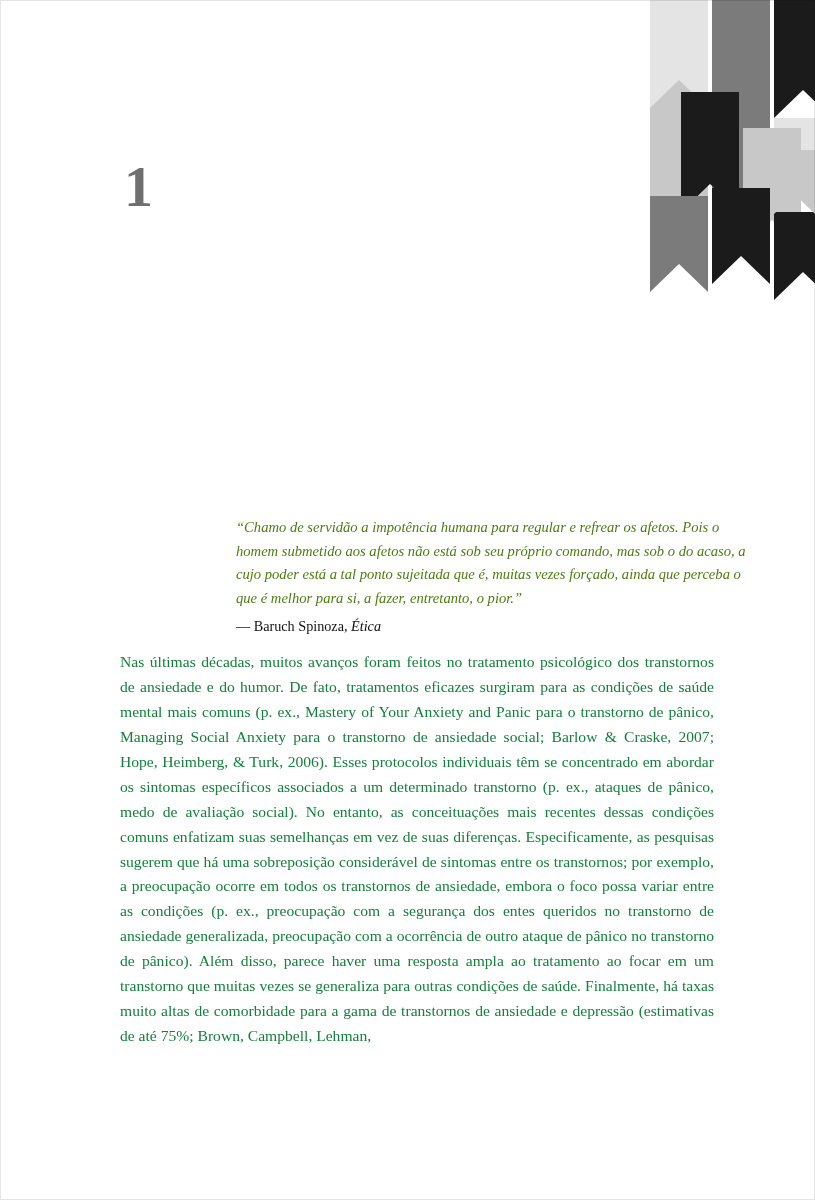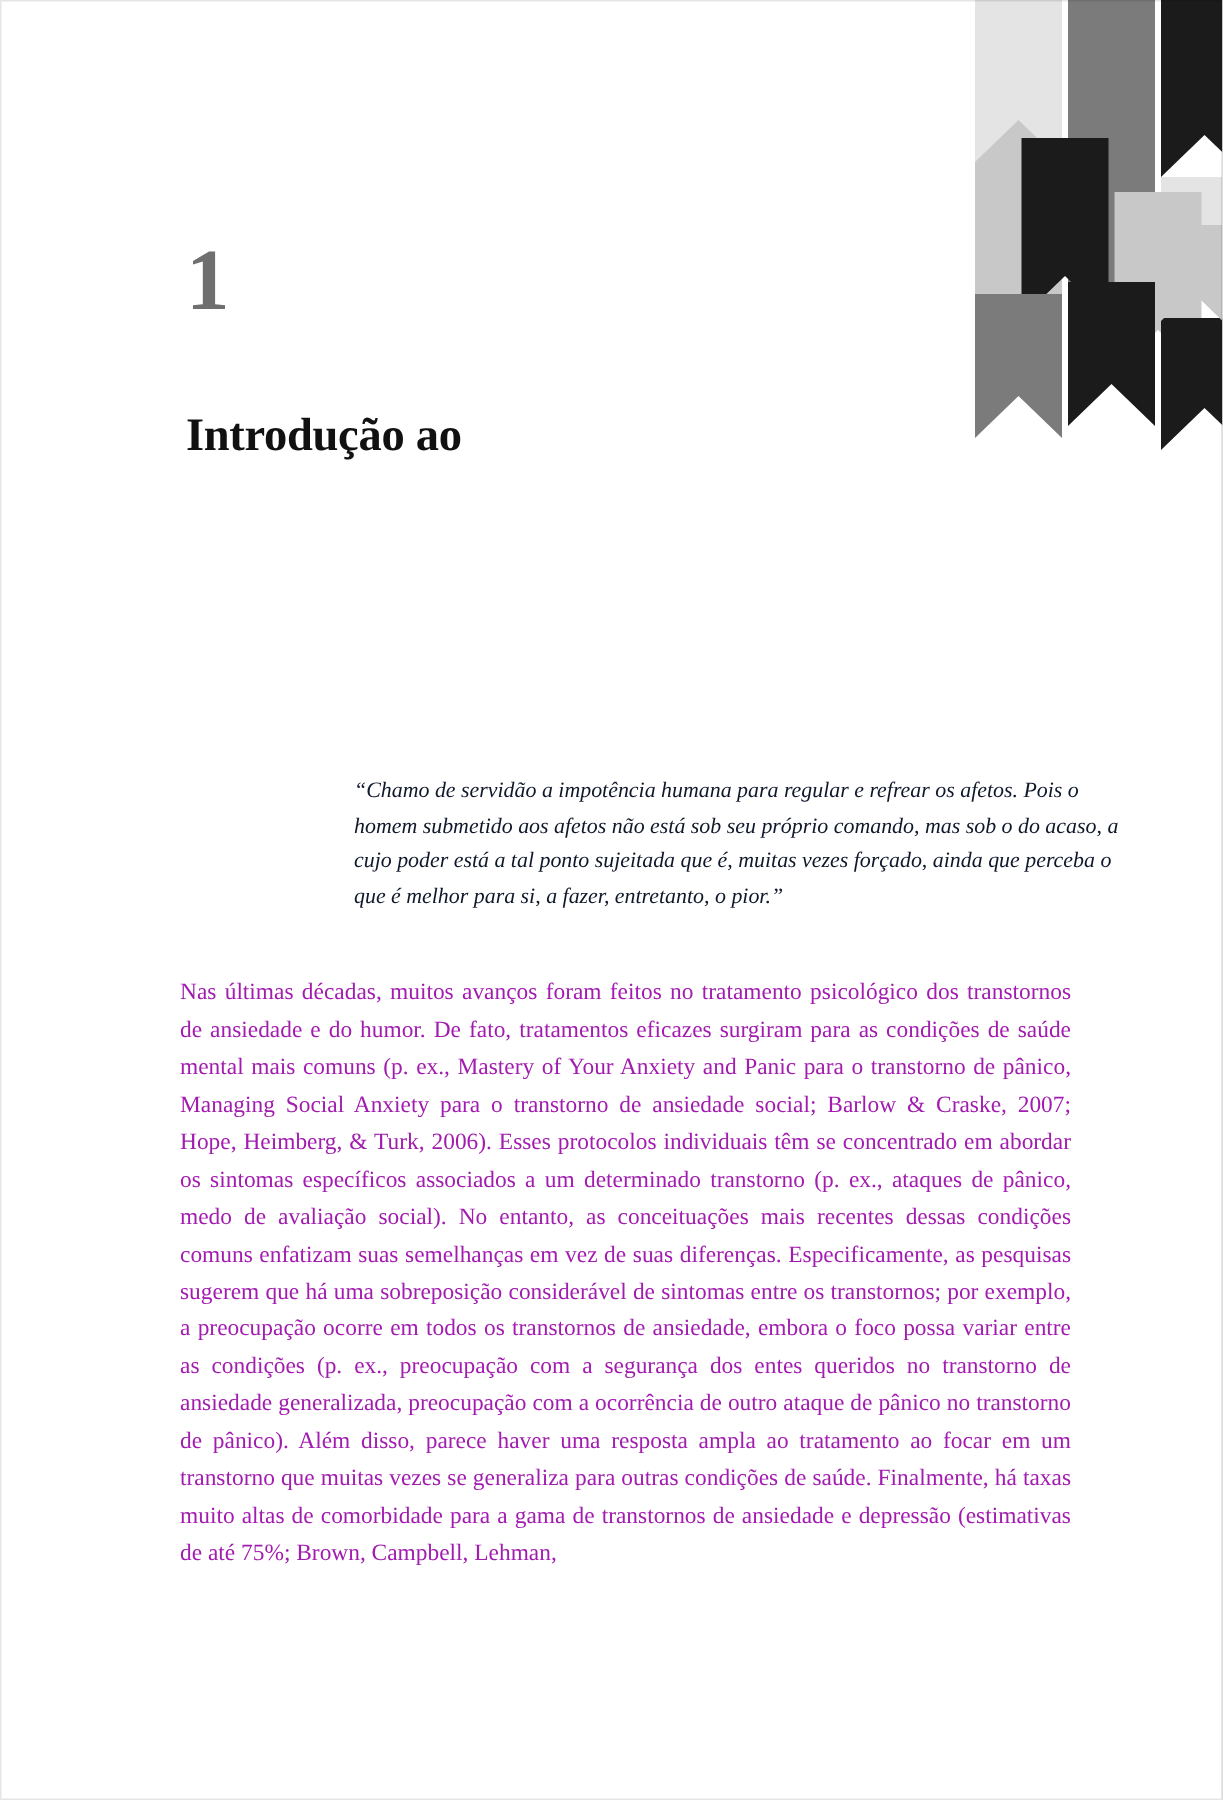--- a/index.html
+++ b/index.html
@@ -70,21 +70,21 @@
     position: absolute;
     left: 196px;
     top: 500px;
     width: 520px;
   }
   .epigraph p {
     margin: 0;
     font-style: italic;
     font-size: 14.6px;
     line-height: 1.62;
-    color: #0f172a;
+    color: #4d7c0f;
     text-align: left;
   }
   .epigraph .attribution {
     margin-top: 7px;
     font-style: normal;
     font-size: 14.2px;
     color: #111111;
   }
   .epigraph .attribution em {
     font-style: italic;
@@ -93,21 +93,21 @@
   
   .body-text {
     position: absolute;
     left: 120px;
     top: 650px;
     width: 594px;
     font-size: 15.6px;
     line-height: 1.60;
     text-align: justify;
     text-justify: inter-word;
-    color: #a21caf;
+    color: #15803d;
     hyphens: none;
   }
   .body-text p {
     margin: 0;
     text-indent: 0;
   }
 </style>
 </head>
 <body>
 
@@ -132,24 +132,24 @@
       <path d="M0 0 h58 v96 l-29 -28 -29 28 Z" fill="#1b1b1b" transform="translate(227,188)"></path>
       <path d="M0 0 h58 v88 l-29 -28 -29 28 Z" fill="#1b1b1b" transform="translate(289,212)"></path>
 
       <path d="M0 0 h41 v64 l-20.5 -20 -20.5 20 Z" fill="#c8c8c8" transform="translate(289,150)"></path>
     </svg>
   </div>
 
   <div class="chapter-number">1</div>
 
   <h1 class="chapter-title">
-    <span class="line">Introdução ao</span>
   </h1>
 
   <blockquote class="epigraph">
     <p>“Chamo de servidão a impotência humana para regular e refrear os afetos. Pois o homem submetido aos afetos não está sob seu próprio comando, mas sob o do acaso, a cujo poder está a tal ponto sujeitada que é, muitas vezes forçado, ainda que perceba o que é melhor para si, a fazer, entretanto, o pior.”</p>
+    <div class="attribution"><span>— Baruch Spinoza, </span><em>Ética</em></div>
   </blockquote>
 
   <div class="body-text">
     <p>Nas últimas décadas, muitos avanços foram feitos no tratamento psicológico dos transtornos de ansiedade e do humor. De fato, tratamentos eficazes surgiram para as condições de saúde mental mais comuns (p. ex., Mastery of Your Anxiety and Panic para o transtorno de pânico, Managing Social Anxiety para o transtorno de ansiedade social; Barlow &amp; Craske, 2007; Hope, Heimberg, &amp; Turk, 2006). Esses protocolos individuais têm se concentrado em abordar os sintomas específicos associados a um determinado transtorno (p. ex., ataques de pânico, medo de avaliação social). No entanto, as conceituações mais recentes dessas condições comuns enfatizam suas semelhanças em vez de suas diferenças. Especificamente, as pesquisas sugerem que há uma sobreposição considerável de sintomas entre os transtornos; por exemplo, a preocupação ocorre em todos os transtornos de ansiedade, embora o foco possa variar entre as condições (p. ex., preocupação com a segurança dos entes queridos no transtorno de ansiedade generalizada, preocupação com a ocorrência de outro ataque de pânico no transtorno de pânico). Além disso, parece haver uma resposta ampla ao tratamento ao focar em um transtorno que muitas vezes se generaliza para outras condições de saúde. Finalmente, há taxas muito altas de comorbidade para a gama de transtornos de ansiedade e depressão (estimativas de até 75%; Brown, Campbell, Lehman,</p>
   </div>
 
 </div>
 
 </body></html>

